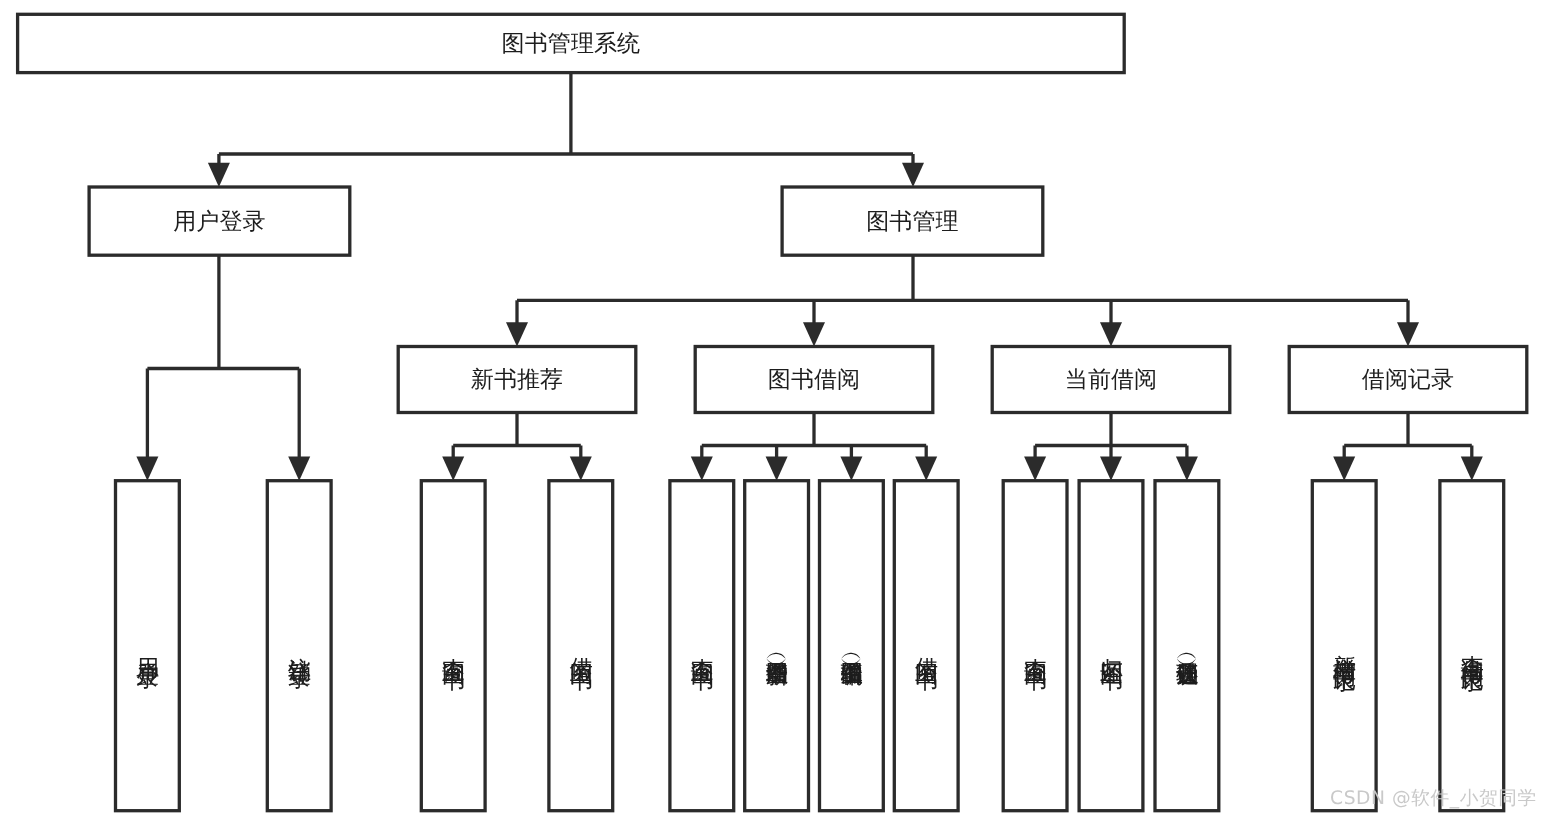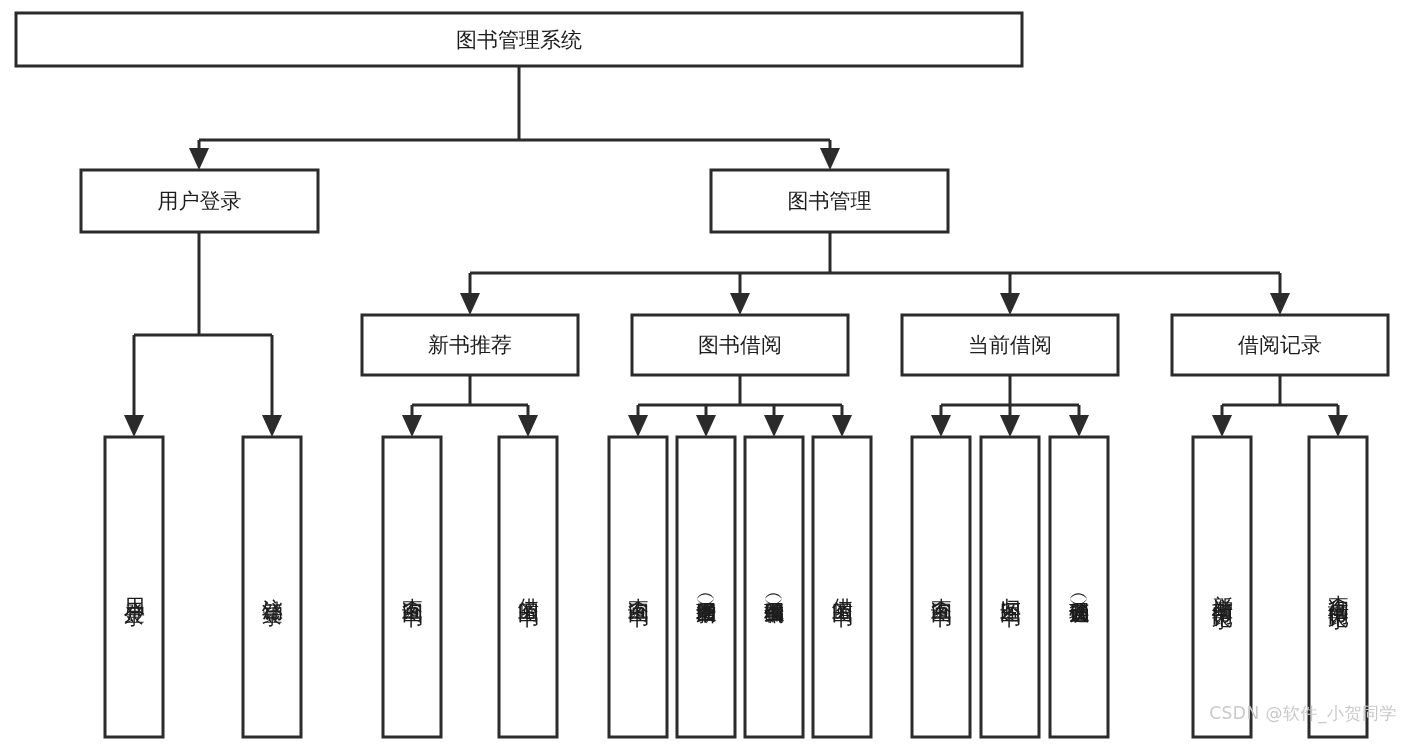--- a/index.html
+++ b/index.html
@@ -44,21 +44,21 @@
   .node-label-h {
     font-family: "DejaVu Sans", "Liberation Sans", sans-serif;
     font-size: 21px;
     fill: #1d1d1d;
     text-anchor: middle;
     dominant-baseline: middle;
   }
   .watermark-text {
     position: absolute;
     right: 8px;
-    bottom: 22px;
+    bottom: 10px;
     font-family: "DejaVu Sans", "Liberation Sans", sans-serif;
     font-size: 17px;
     color: #c9c9c9;
     white-space: nowrap;
     letter-spacing: 0.5px;
   }
   .vlabel {
     position: absolute;
     display: flex;
     align-items: center;

